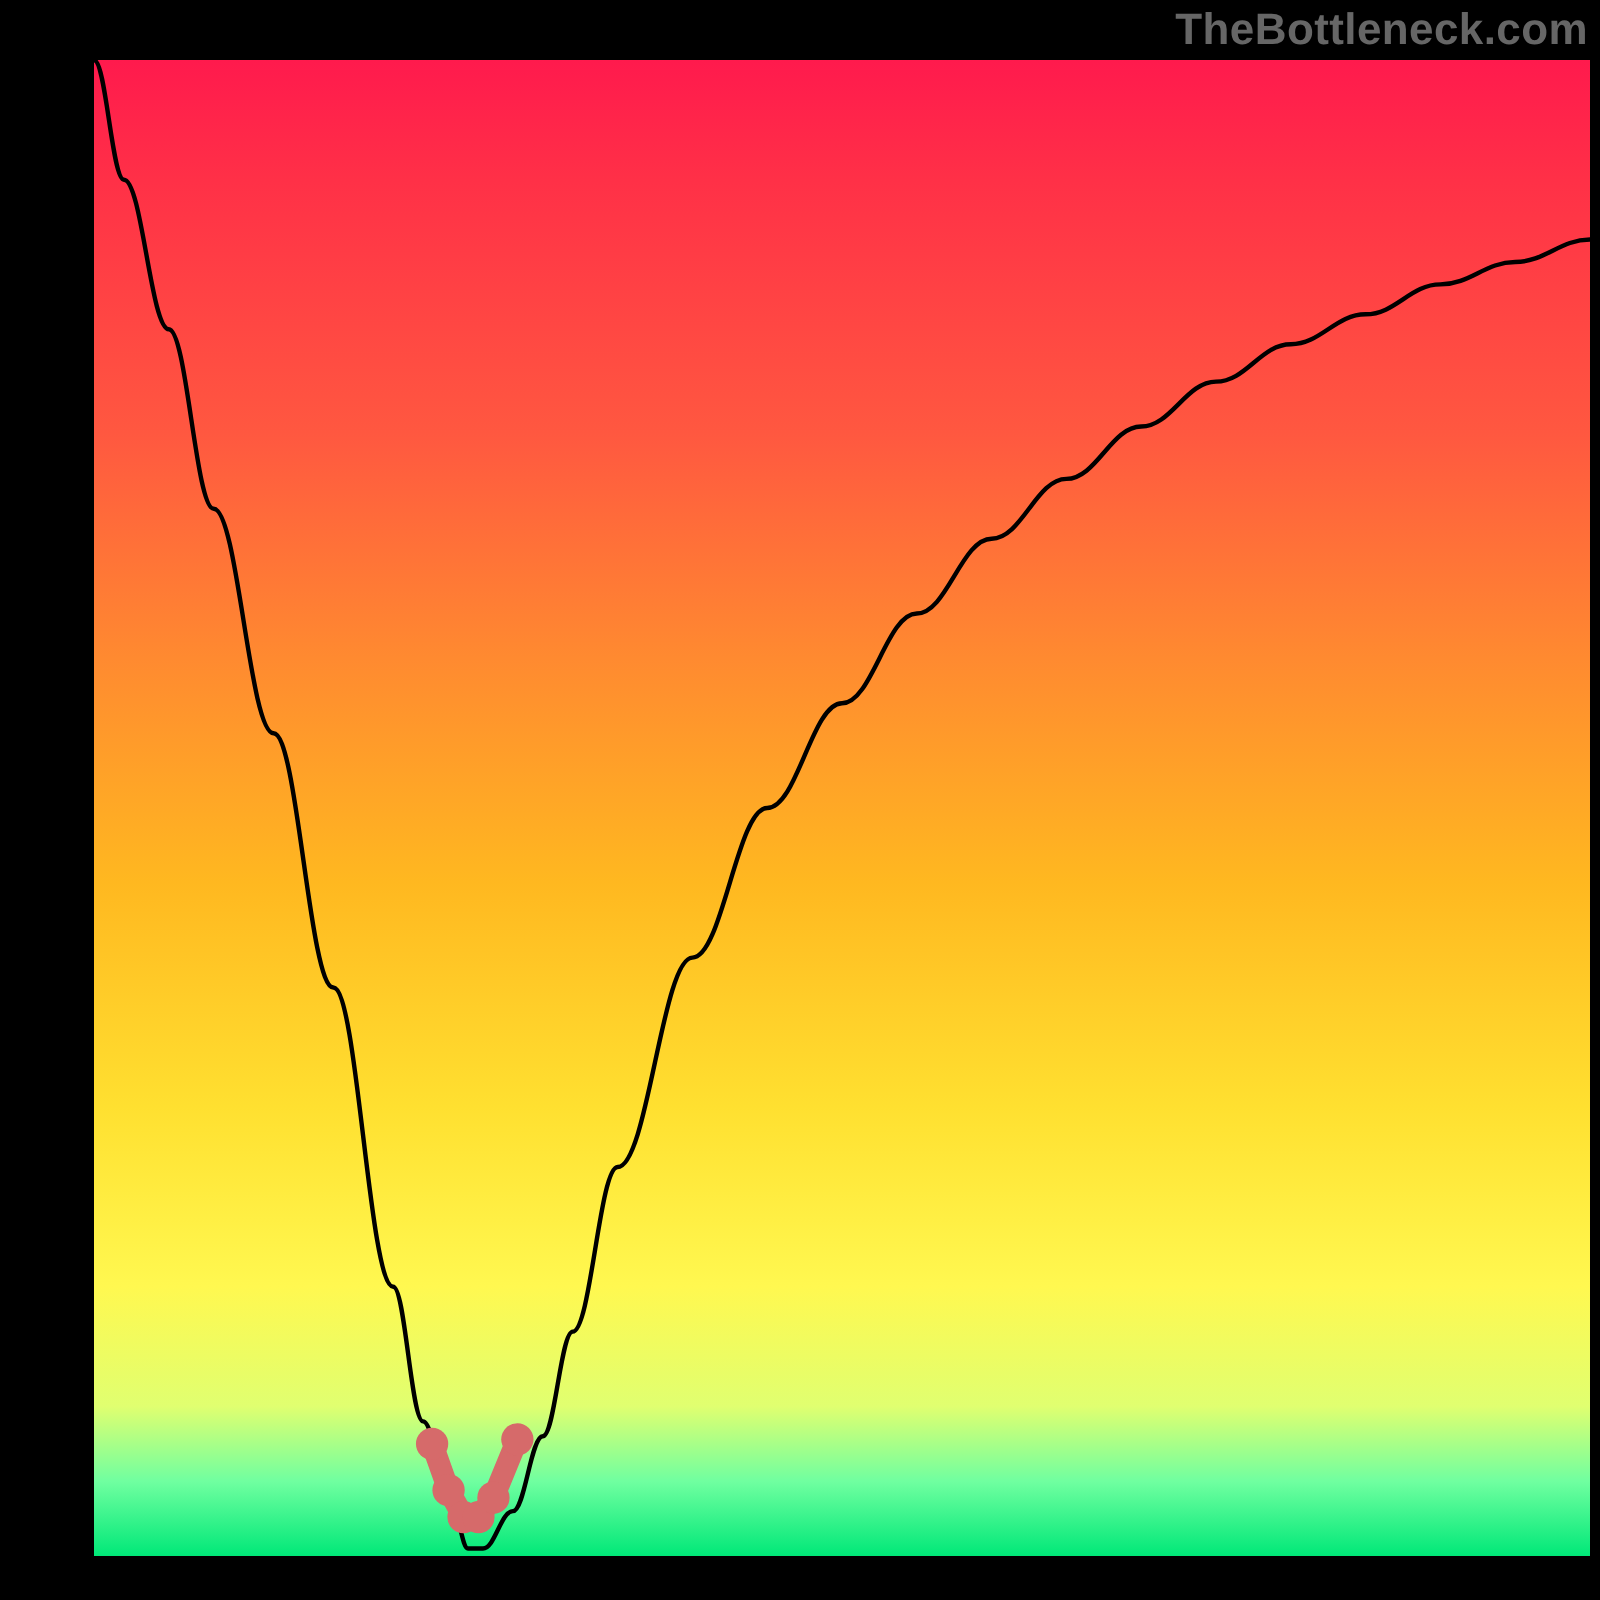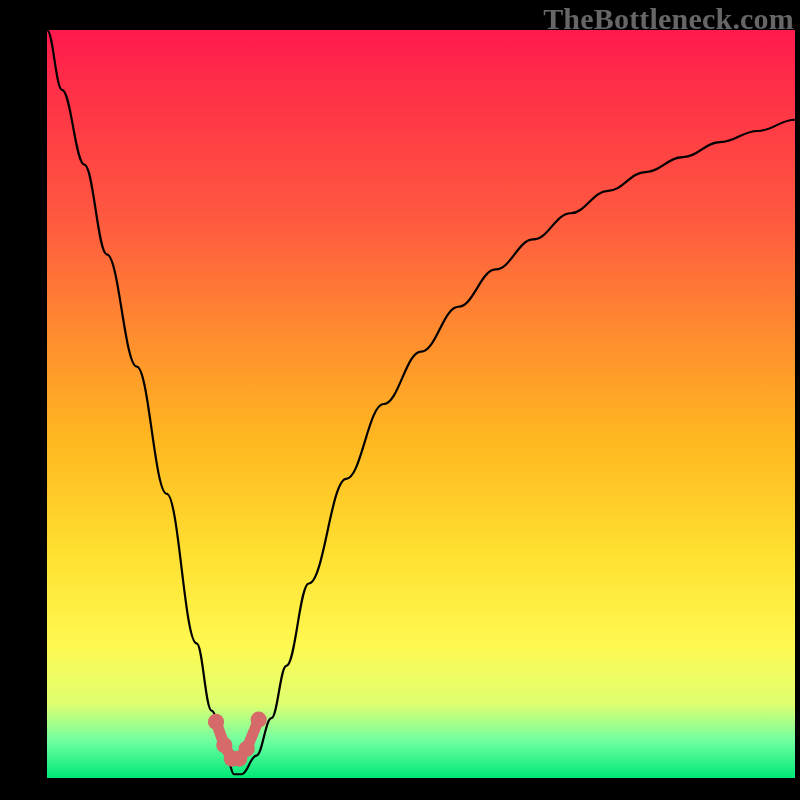--- a/index.html
+++ b/index.html
@@ -35,22 +35,22 @@
       #fff850 82%,
       #e0ff70 90%,
       #70ffa0 95%,
       #00e878 100%
     );
   }
   .watermark {
     position: absolute;
     top: 2px;
     right: 6px;
-    font-family: Liberation Serif, serif;
-    font-size: 30px;
+    font-family: Liberation Sans, sans-serif;
+    font-size: 22px;
     font-weight: 600;
     color: #666;
     letter-spacing: 0.2px;
     z-index: 10;
   }
   svg.curve {
     position: absolute;
     left: 0;
     top: 0;
   }

